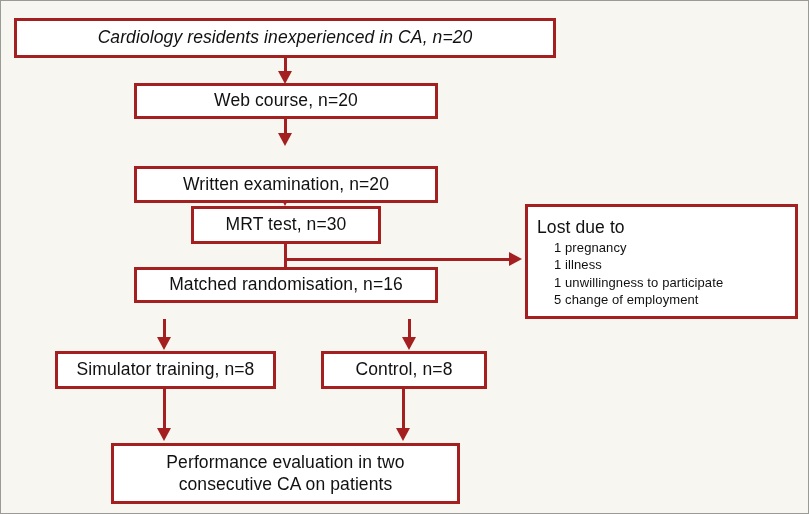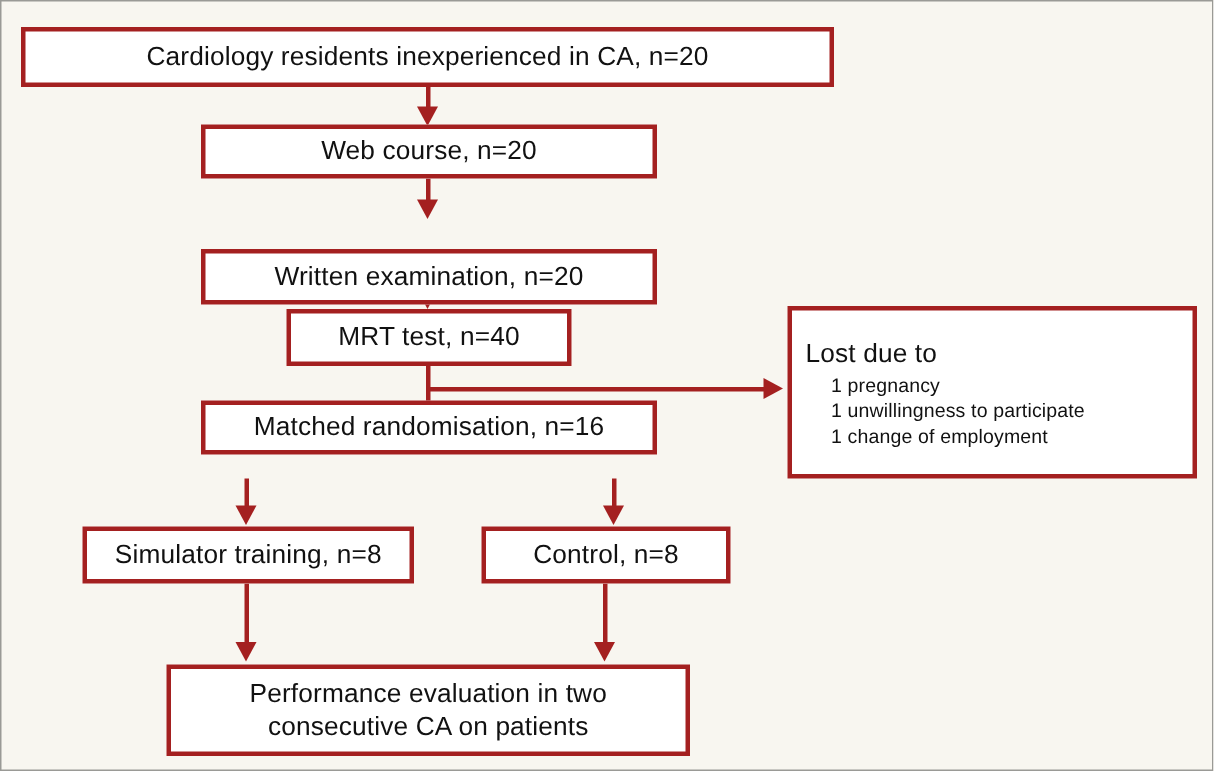--- a/index.html
+++ b/index.html
@@ -89,21 +89,21 @@
     border-top: 7px solid transparent;
     border-bottom: 7px solid transparent;
     border-left: 13px solid #A42020;
   }
 </style>
 </head>
 <body>
 
 <div id="figure">
 
-  <div class="node" style="left:13px; top:17px; width:542px; height:40px;">
+  <div class="node" style="left:13px; top:17px; width:542px; height:40px;font-style:italic;">
     <span class="node-text">Cardiology residents inexperienced in CA, n=20</span>
   </div>
 
   <div class="vline" style="left:283px; top:57px; height:17px;"></div>
   <div class="arrowhead down" style="left:277px; top:70px;"></div>
 
   <div class="node" style="left:133px; top:82px; width:304px; height:36px;">
     <span class="node-text">Web course, n=20</span>
   </div>
 
@@ -111,35 +111,36 @@
   <div class="arrowhead down" style="left:277px; top:132px;"></div>
 
   <div class="node" style="left:133px; top:145px; width:304px; height:37px;margin-top:20px;">
     <span class="node-text">Written examination, n=20</span>
   </div>
 
   <div class="vline" style="left:283px; top:182px; height:13px;"></div>
   <div class="arrowhead down" style="left:277px; top:192px;"></div>
 
   <div class="node" style="left:190px; top:205px; width:190px; height:38px;">
-    <span class="node-text">MRT test, n=40</span>
+    <span class="node-text">MRT test, n=30</span>
   </div>
 
   <div class="vline" style="left:283px; top:243px; height:28px;"></div>
   <div class="arrowhead down" style="left:277px; top:268px;"></div>
 
   <div class="hline" style="left:283px; top:257px; width:228px;"></div>
   <div class="arrowhead right" style="left:508px; top:251px;"></div>
 
   <div class="node left-align" style="left:524px; top:203px; width:273px; height:115px;">
     <span class="loss-list">
       <span class="loss-head">Lost due to</span>
       <span class="loss-item">1 pregnancy</span>
+      <span class="loss-item">1 illness</span>
       <span class="loss-item">1 unwillingness to participate</span>
-      <span class="loss-item">1 change of employment</span>
+      <span class="loss-item">5 change of employment</span>
     </span>
   </div>
 
   <div class="node" style="left:133px; top:266px; width:304px; height:36px;">
     <span class="node-text">Matched randomisation, n=16</span>
   </div>
 
   <div class="vline" style="left:162px; top:318px; height:20px;"></div>
   <div class="arrowhead down" style="left:156px; top:336px;"></div>
 

